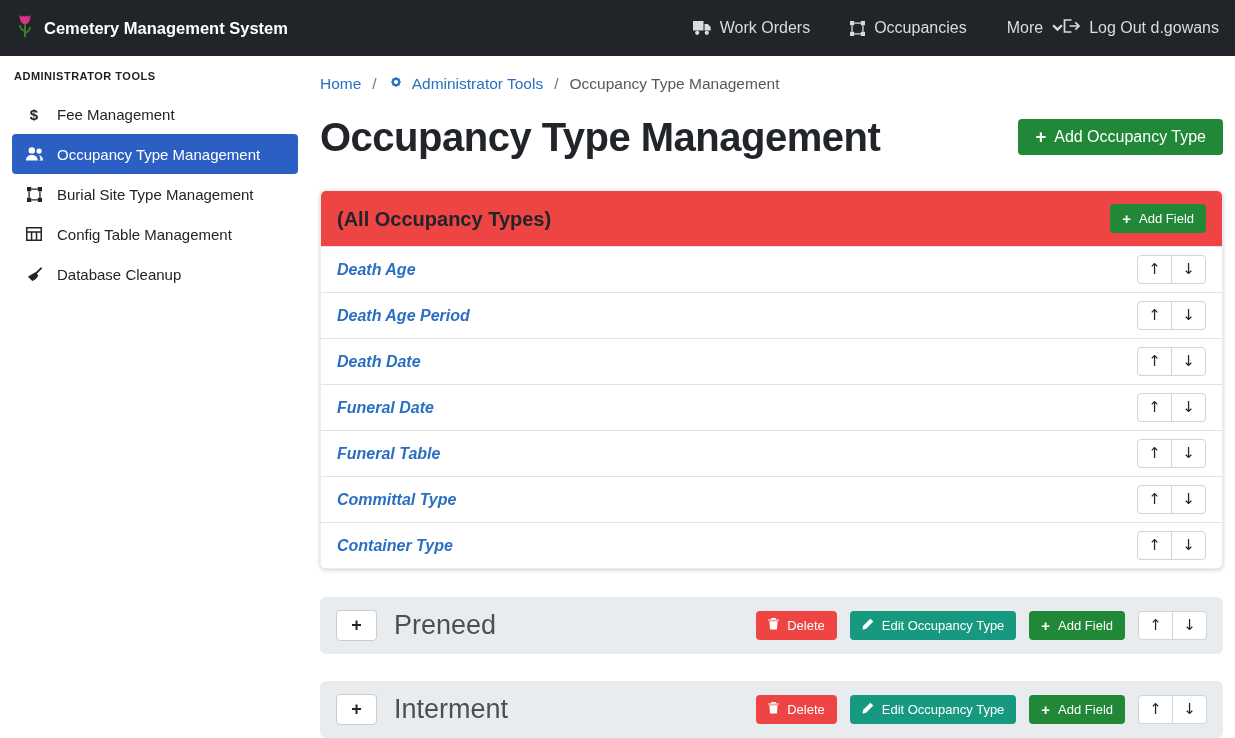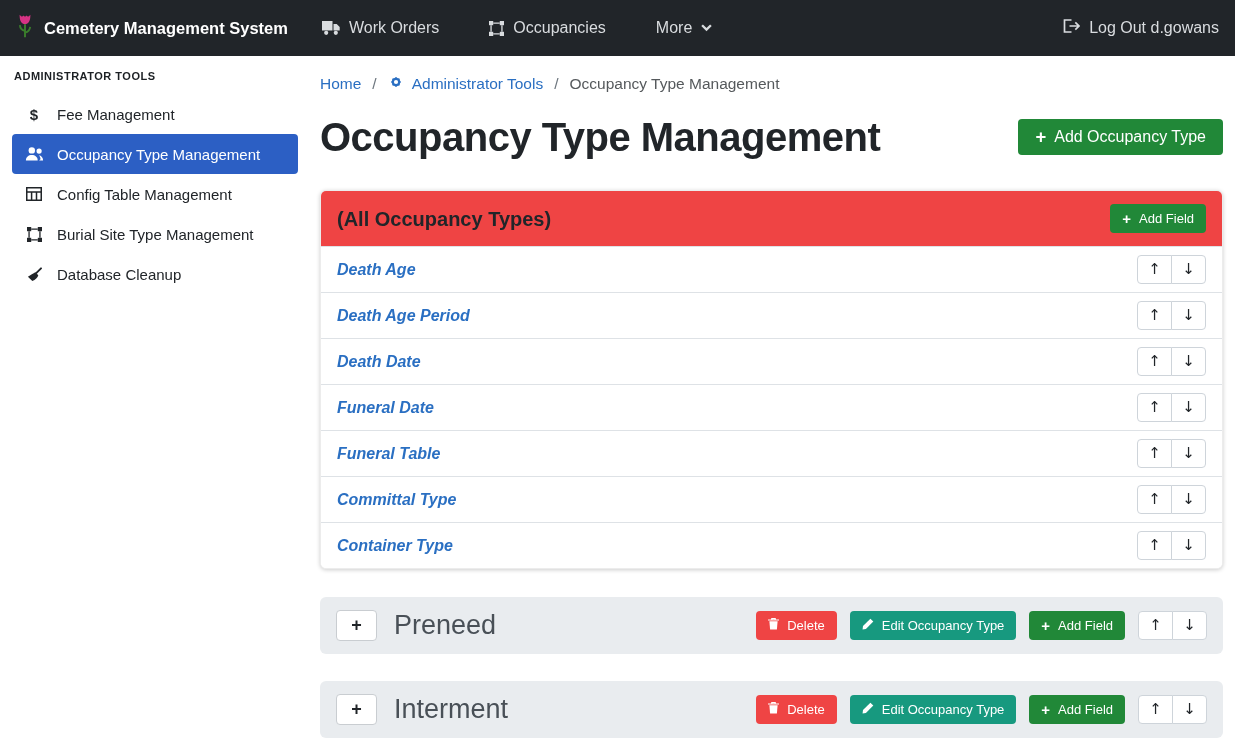--- a/index.html
+++ b/index.html
@@ -6,21 +6,21 @@
   html,body { margin:0; padding:0; }
   body {
     width:1235px; height:738px; overflow:hidden;
     font-family:"Liberation Sans","DejaVu Sans",sans-serif;
     background:#fff; color:#212529;
   }
 
   
   .navbar { height:56px; background:#212529; display:flex; align-items:center; padding:0 16px; }
   .brand { display:flex; align-items:center; gap:10px; color:#fff; font-weight:700; font-size:16.5px; margin-right:34px; cursor:pointer; }
-  .nav-links { display:flex; gap:50px; flex:1; align-items:center; }
+  .nav-links { display:flex; gap:40px; flex:1; align-items:center;justify-content:flex-end; }
   .nav-link { color:#d9dcdf; font-size:16px; display:flex; align-items:center; gap:9px; cursor:pointer; text-decoration:none; }
   .nav-link svg { display:block; }
   .logout { color:#d9dcdf; font-size:16px; display:flex; align-items:center; gap:9px; cursor:pointer; }
 
   
   .layout { display:flex; height:682px; }
   .sidebar { width:308px; flex-shrink:0; padding:14px 10px 0 12px; }
   .sidebar-heading { font-size:11px; font-weight:700; letter-spacing:.5px; text-transform:uppercase; color:#1c2024; margin:0 0 12px 2px; }
   .side-item { display:flex; align-items:center; gap:13px; height:40px; padding:0 12px; border-radius:4px; font-size:15px; color:#212529; cursor:pointer; }
   .side-item .ic { width:20px; display:flex; justify-content:center; align-items:center; color:#212529; font-weight:700; }
@@ -147,38 +147,38 @@
           <path d="M.4 13.5c0-3.4 2.7-5.4 5.9-5.4s5.9 2 5.9 5.4z"></path>
           <circle cx="13.6" cy="4.1" r="2.6"></circle>
           <path d="M13.6 13.5h4c0-2.9-1.7-4.8-4.3-5.2 1 1 1.7 2.3 1.7 3.9z"></path>
         </svg>
       </span>
       <span>Occupancy Type Management</span>
     </div>
 
     <div class="side-item">
       <span class="ic">
-        <svg width="16" height="14" viewBox="0 0 16 14">
-          <path fill="none" stroke="currentColor" stroke-width="1.5" d="M.75.75h14.5v12.5H.75z M.75 4.9h14.5 M5.6 4.9v8.3 M10.5 4.9v8.3"></path>
-        </svg>
-      </span>
-      <span>Config Table Management</span>
-    </div>
-
-    <div class="side-item">
-      <span class="ic">
         <svg width="15" height="15" viewBox="0 0 16 16" fill="currentColor">
           <rect x="0" y="0" width="4.5" height="4.5"></rect>
             <rect x="11.5" y="0" width="4.5" height="4.5"></rect>
           <rect x="0" y="11.5" width="4.5" height="4.5"></rect>
             <rect x="11.5" y="11.5" width="4.5" height="4.5"></rect>
           <path d="M2.2 4.5v7M13.8 4.5v7M4.5 2.2h7M4.5 13.8h7" stroke="currentColor" stroke-width="1.4" fill="none"></path>
         </svg>
       </span>
       <span>Burial Site Type Management</span>
+    </div>
+
+    <div class="side-item">
+      <span class="ic">
+        <svg width="16" height="14" viewBox="0 0 16 14">
+          <path fill="none" stroke="currentColor" stroke-width="1.5" d="M.75.75h14.5v12.5H.75z M.75 4.9h14.5 M5.6 4.9v8.3 M10.5 4.9v8.3"></path>
+        </svg>
+      </span>
+      <span>Config Table Management</span>
     </div>
 
     <div class="side-item">
       <span class="ic">
         <svg width="15" height="15" viewBox="0 0 15 15" fill="currentColor">
           <path d="M14 1.3 9.2 6.1" stroke="currentColor" stroke-width="1.9" fill="none" stroke-linecap="round"></path>
           <path d="M8.3 5.3l3 3c-.6 2.2-2.8 4.7-6 5.8L.9 9.7C3.6 8.1 6.3 6.6 8.3 5.3z"></path>
         </svg>
       </span>
       <span>Database Cleanup</span>

